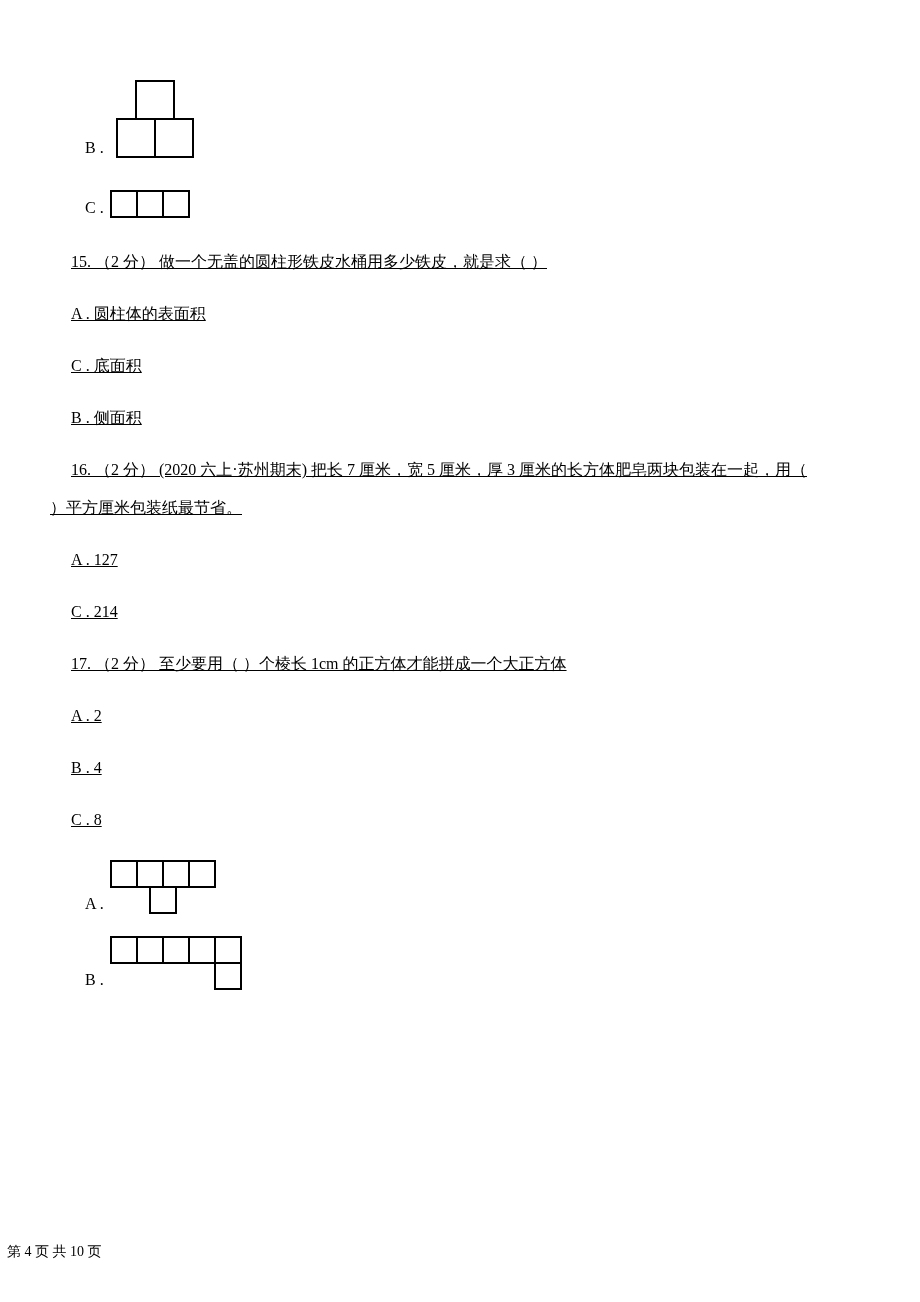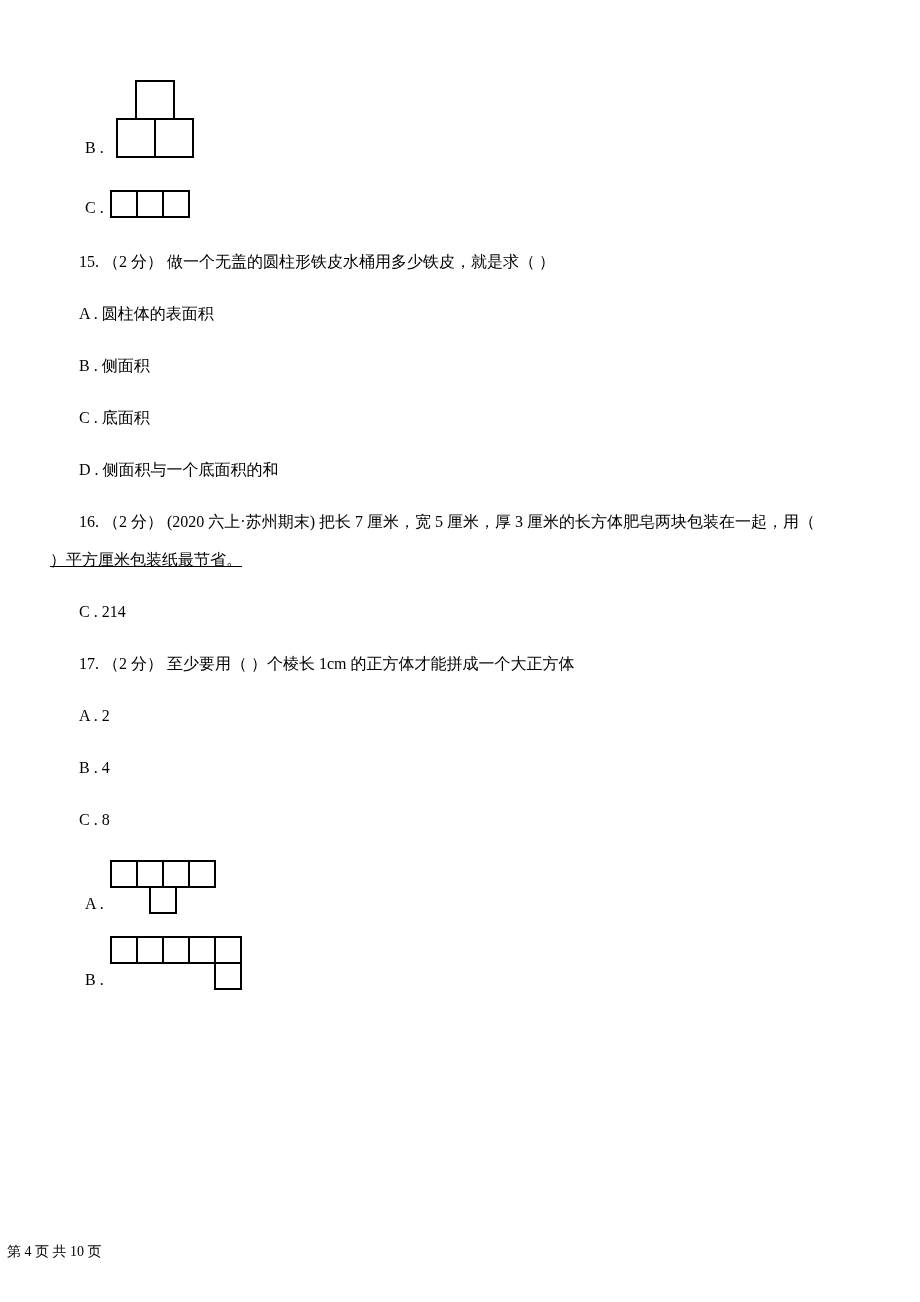--- a/index.html
+++ b/index.html
@@ -19,21 +19,22 @@
   }
   .option-line {
     margin: 30px 0 30px 35px;
     display: flex;
     align-items: flex-end;
   }
   .option-line.tight {
     margin: 20px 0 20px 35px;
   }
   .question-line {
-    margin: 28px 0 28px 29px;
+    margin: 28px 0 28px 21px;
+    text-decoration: underline;
   }
   .continuation-line {
     margin: 14px 0 28px 0;
     text-decoration: underline;
   }
   .label-prefix {
     display: inline-block;
     margin-right: 6px;
   }
   .figure {
@@ -75,26 +76,26 @@
       <svg width="82" height="30" viewBox="0 0 82 30">
         <rect x="1" y="1" width="26" height="26" fill="none" stroke="#000" stroke-width="2"></rect>
         <rect x="27" y="1" width="26" height="26" fill="none" stroke="#000" stroke-width="2"></rect>
         <rect x="53" y="1" width="26" height="26" fill="none" stroke="#000" stroke-width="2"></rect>
       </svg>
     </span>
   </div>
 
   <div class="question-line">15. （2 分） 做一个无盖的圆柱形铁皮水桶用多少铁皮，就是求（    ）</div>
   <div class="question-line">A . 圆柱体的表面积</div>
+  <div class="question-line">C . 底面积</div>
   <div class="question-line">B . 侧面积</div>
-  <div class="question-line">C . 底面积</div>
-  <div class="question-line">D . 侧面积与一个底面积的和</div>
 
   <div class="question-line" style="margin-bottom:4px;">16. （2 分） (2020 六上·苏州期末) 把长 7 厘米，宽 5 厘米，厚 3 厘米的长方体肥皂两块包装在一起，用（</div>
   <div class="continuation-line">）平方厘米包装纸最节省。</div>
+  <div class="question-line">A . 127</div>
   <div class="question-line">C . 214</div>
 
   <div class="question-line">17. （2 分） 至少要用（    ）个棱长 1cm 的正方体才能拼成一个大正方体</div>
   <div class="question-line">A . 2</div>
   <div class="question-line">B . 4</div>
   <div class="question-line">C . 8</div>
 
 
   <div class="option-line tight">
     <span class="label-prefix">A .</span>

